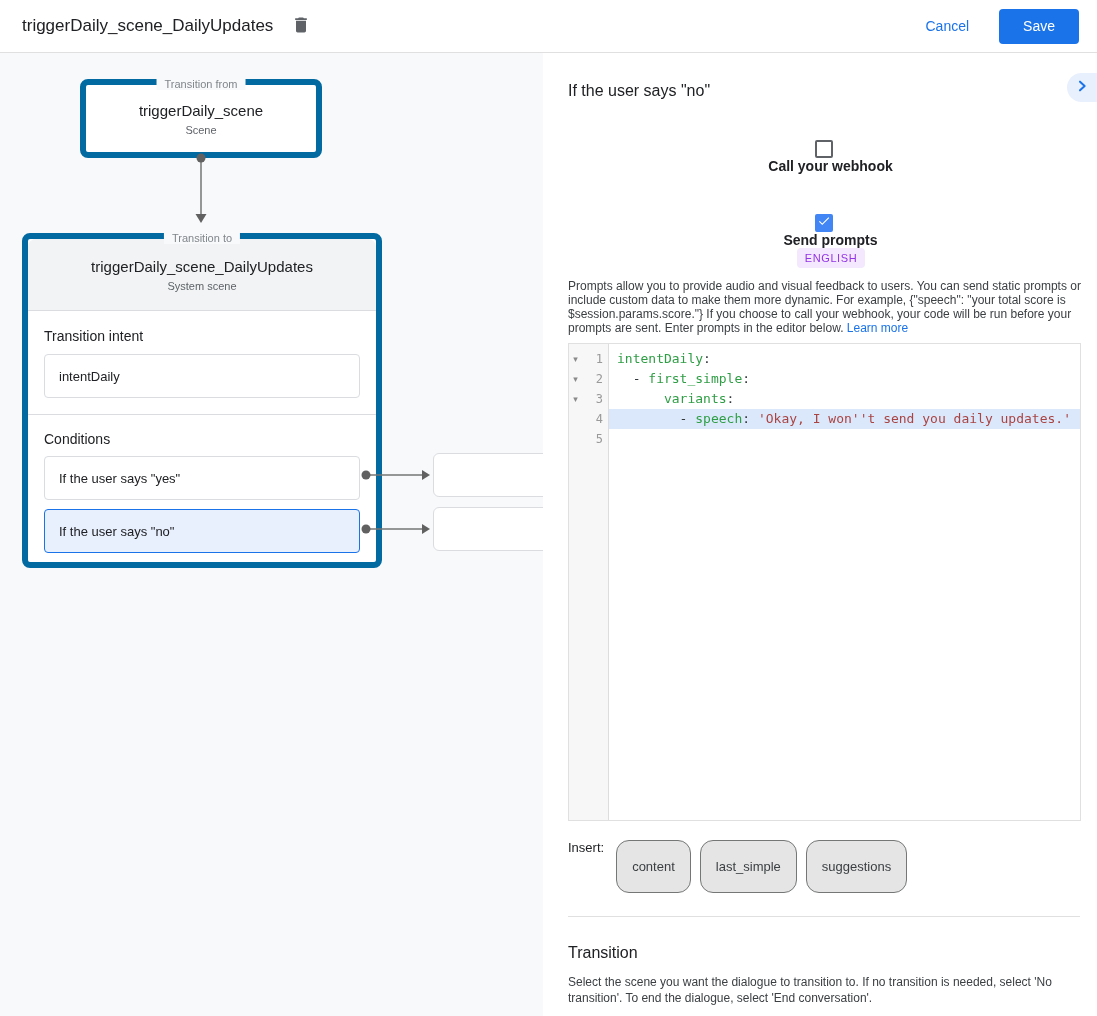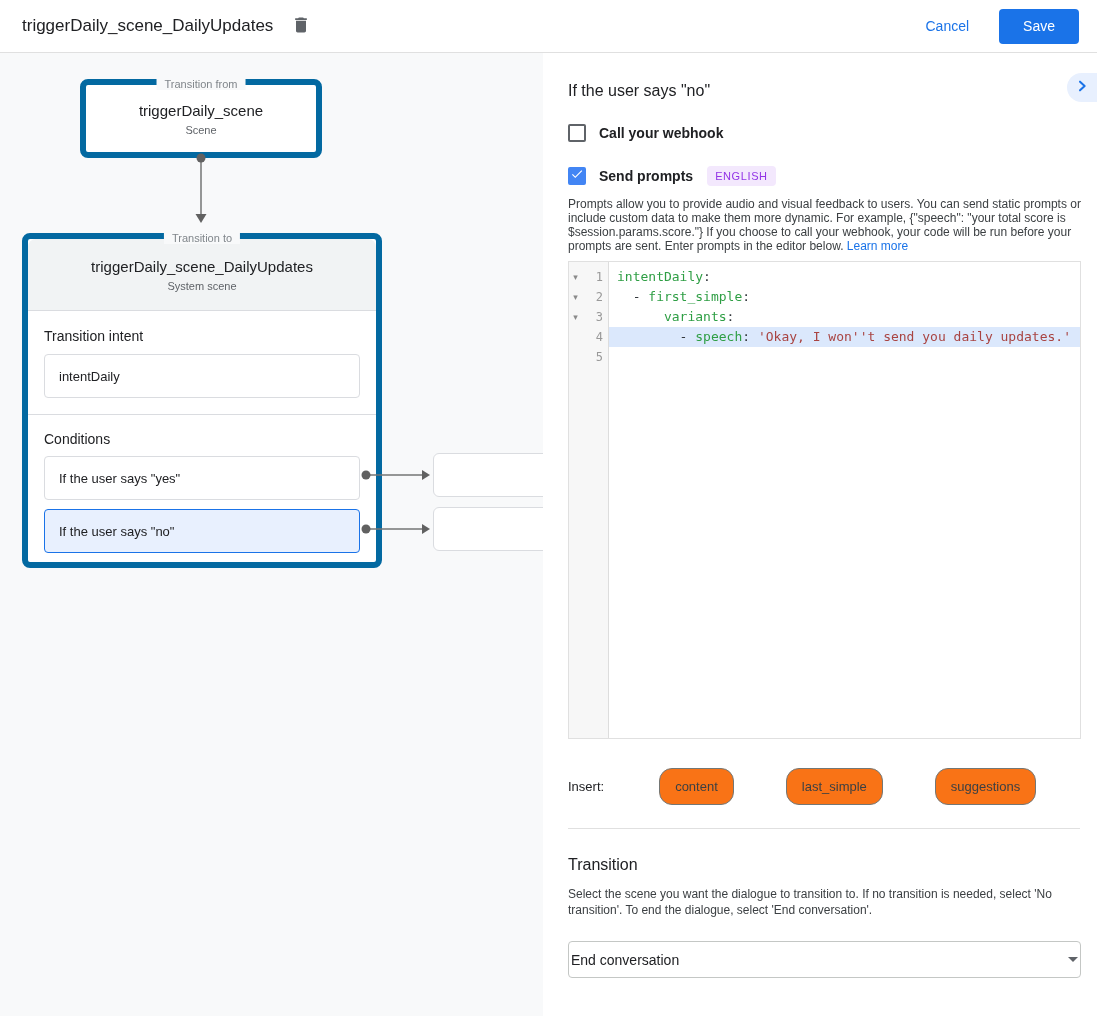--- a/index.html
+++ b/index.html
@@ -52,21 +52,21 @@
   .target-box.t2 { left: 433px; top: 454px; }
 
   
   .panel { position: relative; flex: 1; background: #fff; height: 963px; overflow: hidden; }
   .panel-card { padding: 29px 17px 0 25px; }
   .panel-title { font-size: 16px; color: #202124; }
   .collapse-pill { position: absolute; top: 20px; right: 0; width: 30px; height: 29px;
                    background: #e8f0fe; border: none; border-radius: 15px 0 0 15px;
                    display: flex; align-items: center; justify-content: center; cursor: pointer; }
 
-  .check-row { display: flex; align-items: center; margin-top: 24px; }
+  .check-row { display: flex; align-items: center; margin-top: 40px; flex-direction: column; }
   .checkbox { width: 18px; height: 18px; border: 2px solid #5f6368; border-radius: 2px;
               flex: none; cursor: pointer; background: #fff; }
   .checkbox.checked { background: #4285f4; border-color: #4285f4; display: flex;
                       align-items: center; justify-content: center; }
   .check-label { margin-left: 13px; font-size: 14px; font-weight: 700; color: #202124; }
   .lang-badge { margin-left: 14px; background: #f3e8fd; color: #9334e6; font-size: 11px;
                 font-weight: 500; letter-spacing: 0.6px; padding: 4px 8px; border-radius: 4px; }
 
   .panel-desc { margin-top: 11px; font-size: 12px; line-height: 14px; color: #3c4043; width: 513px; }
   .learn-more { color: #1a73e8; text-decoration: none; cursor: pointer; }
@@ -85,24 +85,24 @@
   .lnum { flex: 1; text-align: right; padding-right: 5px; font-family: "DejaVu Sans Mono", monospace;
           font-size: 12px; color: #999; }
   .code-area { flex: 1; padding-top: 5px; overflow: hidden; cursor: text; }
   .code-line { height: 20px; line-height: 20px; white-space: pre; padding-left: 8px;
                font-family: "DejaVu Sans Mono", monospace; font-size: 13px; color: #202124; }
   .code-line.hl { background: #dbe8fc; }
   .tok-key { color: #2e9e44; }
   .tok-string { color: #a94442; }
   .tok-plain { color: #33383d; }
 
-  .insert-row { display: flex; align-items: center; margin-top: 29px; gap: 43px; }
+  .insert-row { display: flex; align-items: flex-start; margin-top: 19px; }
   .insert-label { font-size: 13px; color: #202124; margin-right: 12px; }
-  .chip { border: 1px solid #747775; border-radius: 13px; background: #f97316; color: #3c4043;
-          font-size: 13px; font-family: "Liberation Sans", sans-serif; padding: 10px 15px; margin-right: 9px; cursor: pointer; }
+  .chip { border: 1px solid #747775; border-radius: 13px; background: #e5e5e5; color: #3c4043;
+          font-size: 13px; font-family: "Liberation Sans", sans-serif; padding: 18px 15px; margin-right: 9px; cursor: pointer; }
 
   .panel-divider { border: none; border-top: 1px solid #e0e0e0; margin-top: 23px; }
 
   .transition-section { padding: 27px 17px 0 25px; }
   .transition-title { font-size: 16px; color: #202124; }
   .transition-desc { margin-top: 12px; font-size: 12px; line-height: 16px; color: #3c4043; width: 513px; }
   .dropdown { margin-top: 23px; width: 513px; height: 37px; border: 1px solid #c4c7c5; border-radius: 4px;
               display: flex; align-items: center; padding: 0 2px; font-size: 14px; color: #202124;
               background: #fff; cursor: pointer; }
   .dropdown-caret { margin-left: auto; width: 0; height: 0; border-left: 5px solid transparent;

